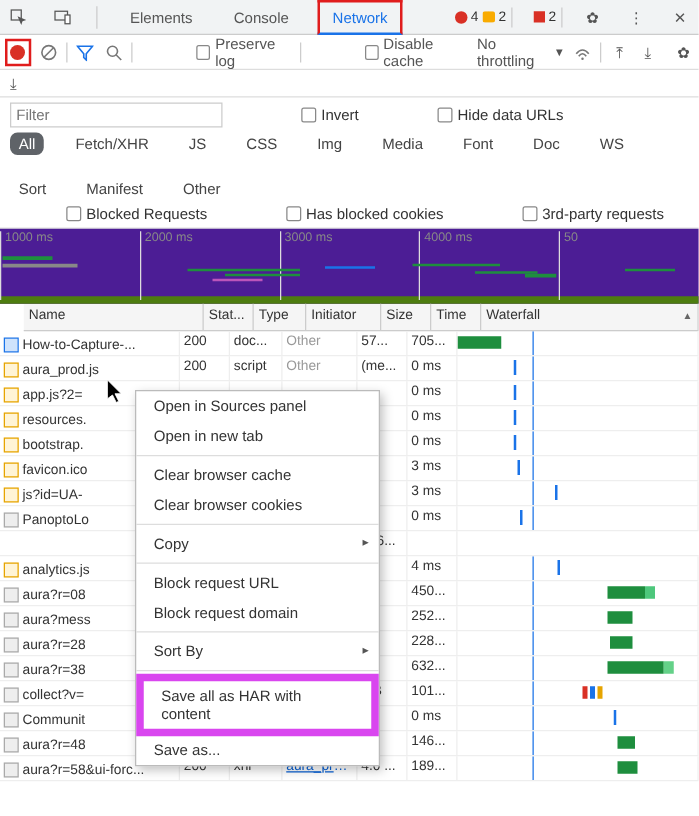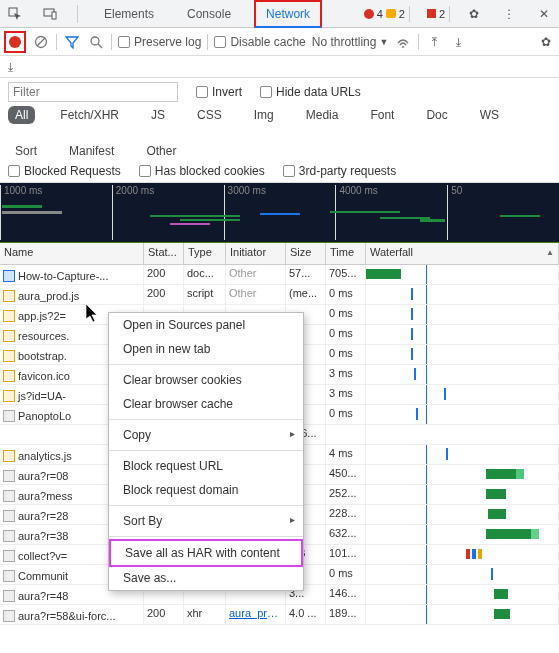--- a/index.html
+++ b/index.html
@@ -67,20 +67,21 @@
     border: 2px solid #e01c1c;
   }
   .record .circ { width:12px; height:12px; background:#d93025; border-radius:50%; }
   .toolbar .icon {
     width:18px; height:18px;
     display:flex; align-items:center; justify-content:center;
   }
   .checkbox {
     display:flex; align-items:center; gap:4px;
     cursor:pointer;
+    margin-left:45px;
   }
   .checkbox .box {
     width:12px; height:12px;
     border:1px solid #888;
     border-radius:2px;
     background:#fff;
   }
   .download-row {
     height: 22px;
     border-bottom: 1px solid #ddd;
@@ -107,23 +108,23 @@
   .pill {
     padding: 2px 7px;
     color: #444;
     cursor:pointer;
     border-radius: 6px;
   }
   .pill.active { background:#5f6368; color:#fff; }
   
   .timeline {
     height: 60px;
-    border-bottom: 1px solid #4d7c0f;
+    border-bottom: 6px solid #4d7c0f;
     position: relative;
-    background:#0f172a;
+    background:#4c1d95;
   }
   .timeline .ticks {
     position:absolute; top:2px; left:0; right:0;
     display:flex;
     font-size:10px; color:#888;
   }
   .timeline .ticks span {
     flex:1;
     border-left:1px solid #ddd;
     padding-left:3px;
@@ -134,20 +135,21 @@
     top:22px; left:0; right:0; bottom:4px;
   }
   .tbar { position:absolute; height:3px; }
   
   .grid-header {
     display:grid;
     grid-template-columns: 144px 40px 42px 60px 40px 40px 1fr;
     border-bottom: 1px solid #ccc;
     background:#f5f5f5;
     height: 22px;
+    margin-left: 19px;
   }
   .grid-header > div {
     border-right: 1px solid #ccc;
     padding: 3px 4px;
     font-size:11px;
     color:#333;
     overflow:hidden;
     white-space:nowrap;
     position:relative;
   }
@@ -213,21 +215,21 @@
   }
   .ctxmenu .msep { height:1px; background:#ddd; margin:3px 0; }
   .ctxmenu .mitem.sub::after {
     content:"▸";
     position:absolute;
     right:8px;
     color:#555;
     font-size:10px;
   }
   .ctxmenu .mitem.highlight {
-    border:2px solid #d946ef;
+    border:6px solid #d946ef;
     margin:-1px 0;
   }
   .cursor {
     position:absolute;
     z-index:60;
     left:86px; top:304px;
     font-size:16px;
     pointer-events:none;
   }
 </style>
@@ -666,22 +668,22 @@
         <div class="vline"></div>
         <div class="wbar" style="left:128px;width:16px;background:#1e8e3e;"></div>
       </div>
     </div>
   </div>
 
 <div class="ctxmenu">
   <div class="mitem">Open in Sources panel</div>
   <div class="mitem">Open in new tab</div>
   <div class="msep"></div>
+  <div class="mitem">Clear browser cache</div>
   <div class="mitem">Clear browser cookies</div>
-  <div class="mitem">Clear browser cache</div>
   <div class="msep"></div>
   <div class="mitem sub">Copy</div>
   <div class="msep"></div>
   <div class="mitem">Block request URL</div>
   <div class="mitem">Block request domain</div>
   <div class="msep"></div>
   <div class="mitem sub">Sort By</div>
   <div class="msep"></div>
   <div class="mitem highlight">Save all as HAR with content</div>
   <div class="mitem">Save as...</div>

